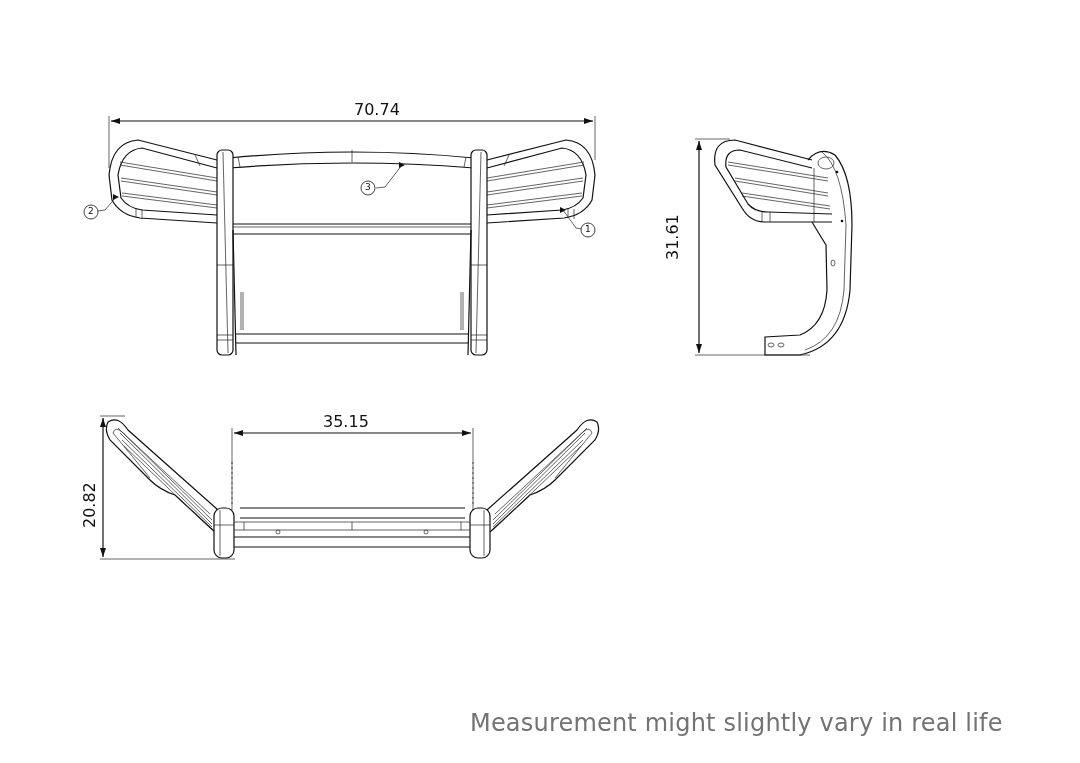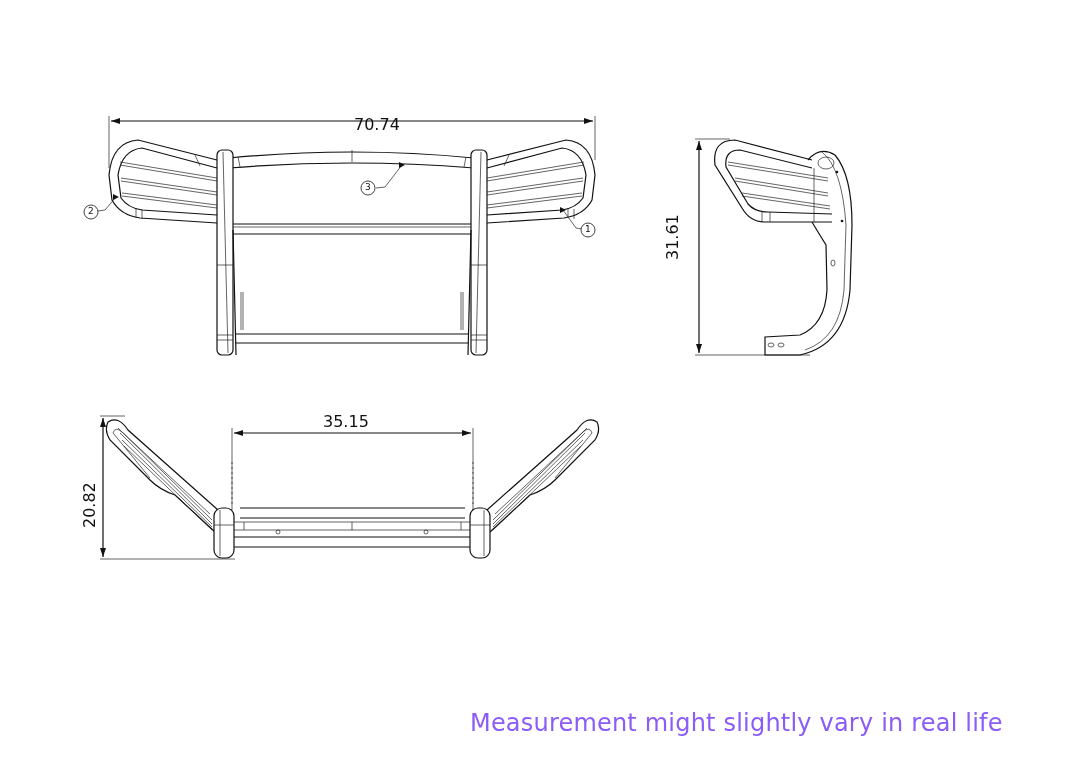--- a/index.html
+++ b/index.html
@@ -4,21 +4,21 @@
 <style>
   html, body { margin: 0; padding: 0; background: #ffffff; }
   body { width: 1080px; height: 763px; position: relative; overflow: hidden;
          font-family: "DejaVu Sans", sans-serif; color: #111; }
   svg.drawing { position: absolute; left: 0; top: 0; }
   .ln { stroke: #111; fill: none; stroke-width: 1.2; }
   .thin { stroke: #222; fill: none; stroke-width: 0.7; }
   .tube { stroke: #111; fill: #fff; stroke-width: 1.2; }
   .note {
     position: absolute; left: 470px; top: 709px;
-    font-family: "DejaVu Sans", sans-serif; font-size: 24px; color: #8b5cf6;
+    font-family: "DejaVu Sans", sans-serif; font-size: 24px; color: #737373;
     letter-spacing: 0.2px; white-space: nowrap;
   }
   .dim { position: absolute; font-family: "DejaVu Sans", sans-serif; font-size: 16px; color: #111; }
 </style>
 </head>
 <body>
 
 <svg class="drawing" width="1080" height="763" viewBox="0 0 1080 763" xmlns="http://www.w3.org/2000/svg">
   <defs>
     <marker id="arr" markerWidth="10" markerHeight="8" refX="9" refY="4" orient="auto-start-reverse" markerUnits="userSpaceOnUse">
@@ -188,21 +188,21 @@
     <line class="thin" x1="352" y1="522" x2="352" y2="530"></line>
     <line class="thin" x1="244" y1="522" x2="244" y2="530"></line>
     <line class="thin" x1="461" y1="522" x2="461" y2="530"></line>
     <circle cx="278" cy="532" r="2" class="thin"></circle>
     <circle cx="426" cy="532" r="2" class="thin"></circle>
     <line class="thin" x1="232" y1="462" x2="232" y2="505" stroke-dasharray="2,3"></line>
     <line class="thin" x1="473" y1="462" x2="473" y2="505" stroke-dasharray="2,3"></line>
   </g>
 </svg>
 
-<div class="dim" style="left:354px; top:100px;margin-top:15px;">70.74</div>
+<div class="dim" style="left:354px; top:100px;">70.74</div>
 
 <div class="dim" style="left:663px; top:260px; transform: rotate(-90deg); transform-origin: left top;">31.61</div>
 
 <div class="dim" style="left:323px; top:412px;text-align:center;">35.15</div>
 
 <div class="dim" style="left:80px; top:528px; transform: rotate(-90deg); transform-origin: left top;">20.82</div>
 
 <div style="position:absolute; left:585px; top:224px; font-size:9px;">1</div>
 <div style="position:absolute; left:88px; top:206px; font-size:9px;">2</div>
 <div style="position:absolute; left:365px; top:182px; font-size:9px;">3</div>

